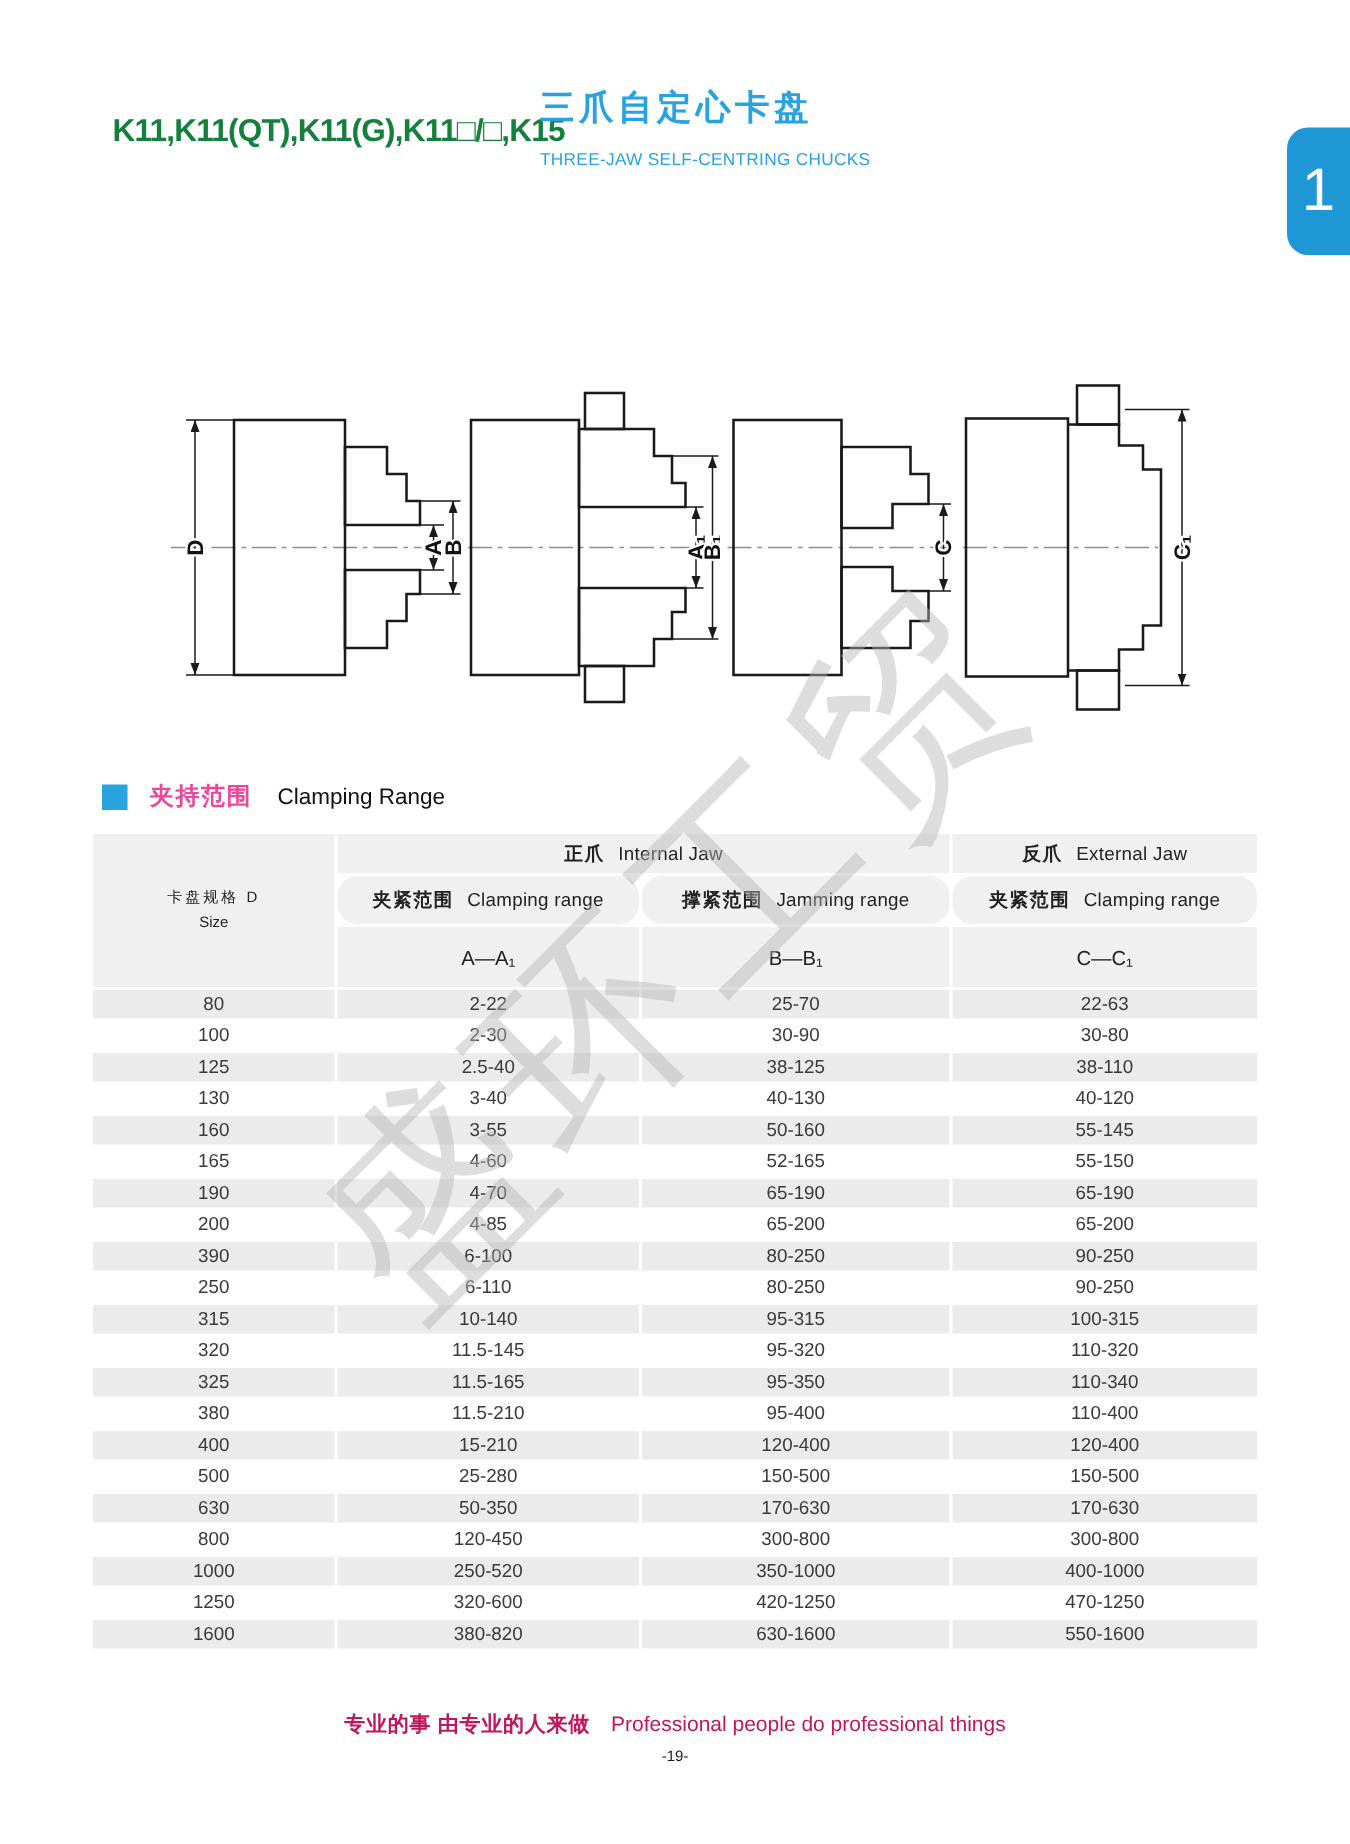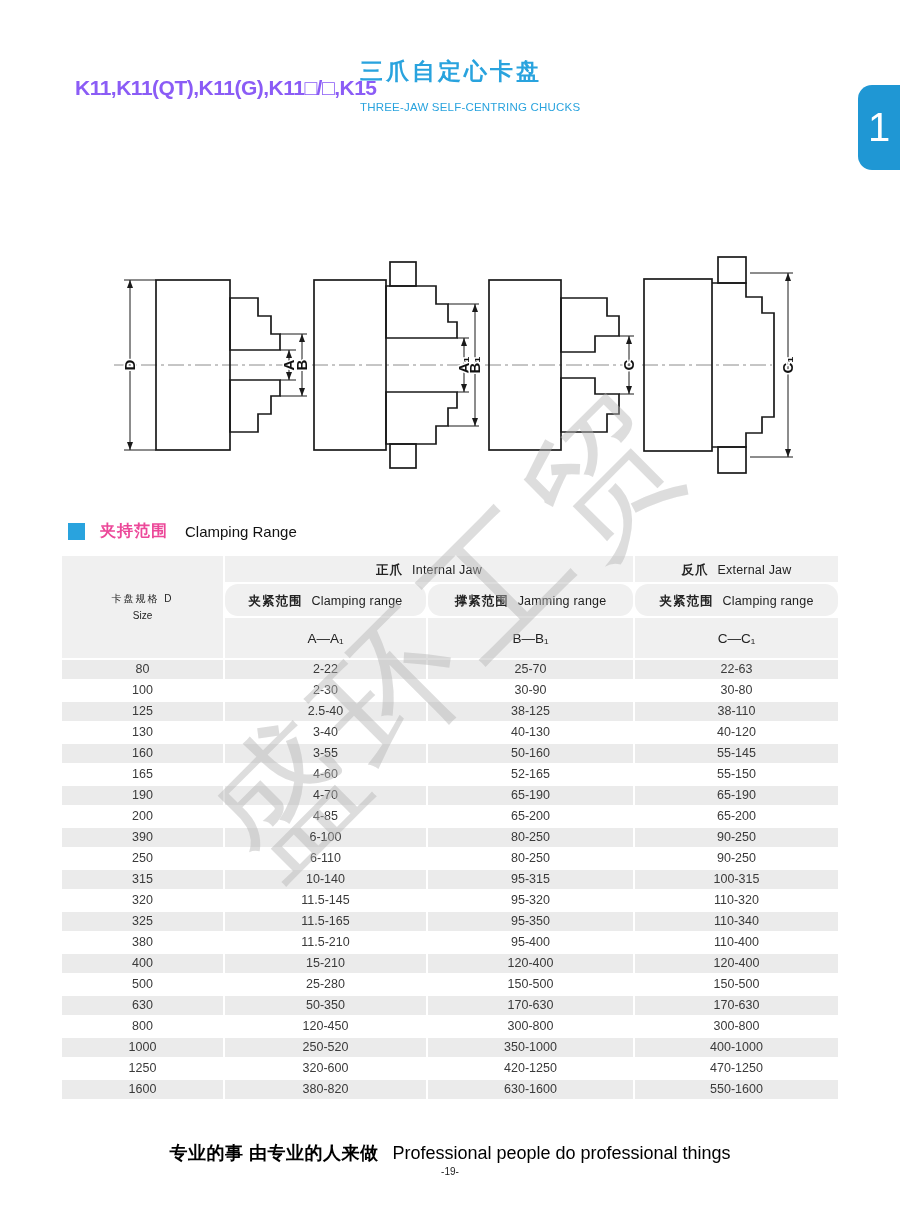--- a/index.html
+++ b/index.html
@@ -3,21 +3,21 @@
 <meta charset="utf-8">
 <style>
   html,body{margin:0;padding:0;}
   body{
     width:900px;height:1229px;position:relative;background:#ffffff;
     font-family:"Liberation Sans",sans-serif;overflow:hidden;color:#222;
   }
   
   .models{
     position:absolute;left:75px;top:76px;
-    font-size:21px;font-weight:bold;color:#8b5cf6;letter-spacing:-0.5px;
+    font-size:21px;font-weight:bold;color:#15803d;letter-spacing:-0.5px;
   }
   .title-zh{
     position:absolute;left:360px;top:56px;
     font-size:23px;font-weight:bold;color:#29a3de;letter-spacing:3px;
   }
   .title-en{
     position:absolute;left:360px;top:101px;
     font-size:11.5px;color:#29a3de;letter-spacing:0.2px;
   }
   .side-tab{
@@ -66,21 +66,21 @@
   .h-row3 th{height:40px;font-size:13.5px;color:#333;}
   th.size-head{font-size:10px;line-height:1.7;}
   th.size-head .zh{letter-spacing:2px;}
   .grp .zh,.sub .zh{font-weight:bold;font-size:12.5px;letter-spacing:1px;}
   .grp .en,.sub .en{font-size:12.5px;margin-left:9px;letter-spacing:0.2px;}
   table.spec td{height:19px;line-height:19px;font-size:12.5px;color:#3a3a3a;background:#ffffff;}
   table.spec tbody tr:nth-child(odd) td{background:#ebebeb;}
   
   .footer-slogan{
     position:absolute;left:0;top:1141px;width:100%;text-align:center;
-    font-size:18px;color:#000000;z-index:1;
+    font-size:14px;color:#be185d;z-index:1;
   }
   .footer-slogan .zh{font-weight:bold;letter-spacing:0.5px;}
   .footer-slogan .en{margin-left:14px;font-weight:normal;}
   .page-num{
     position:absolute;left:0;top:1166px;width:100%;text-align:center;
     font-size:10px;color:#1a1a1a;z-index:1;
   }
 </style>
 </head>
 <body>

